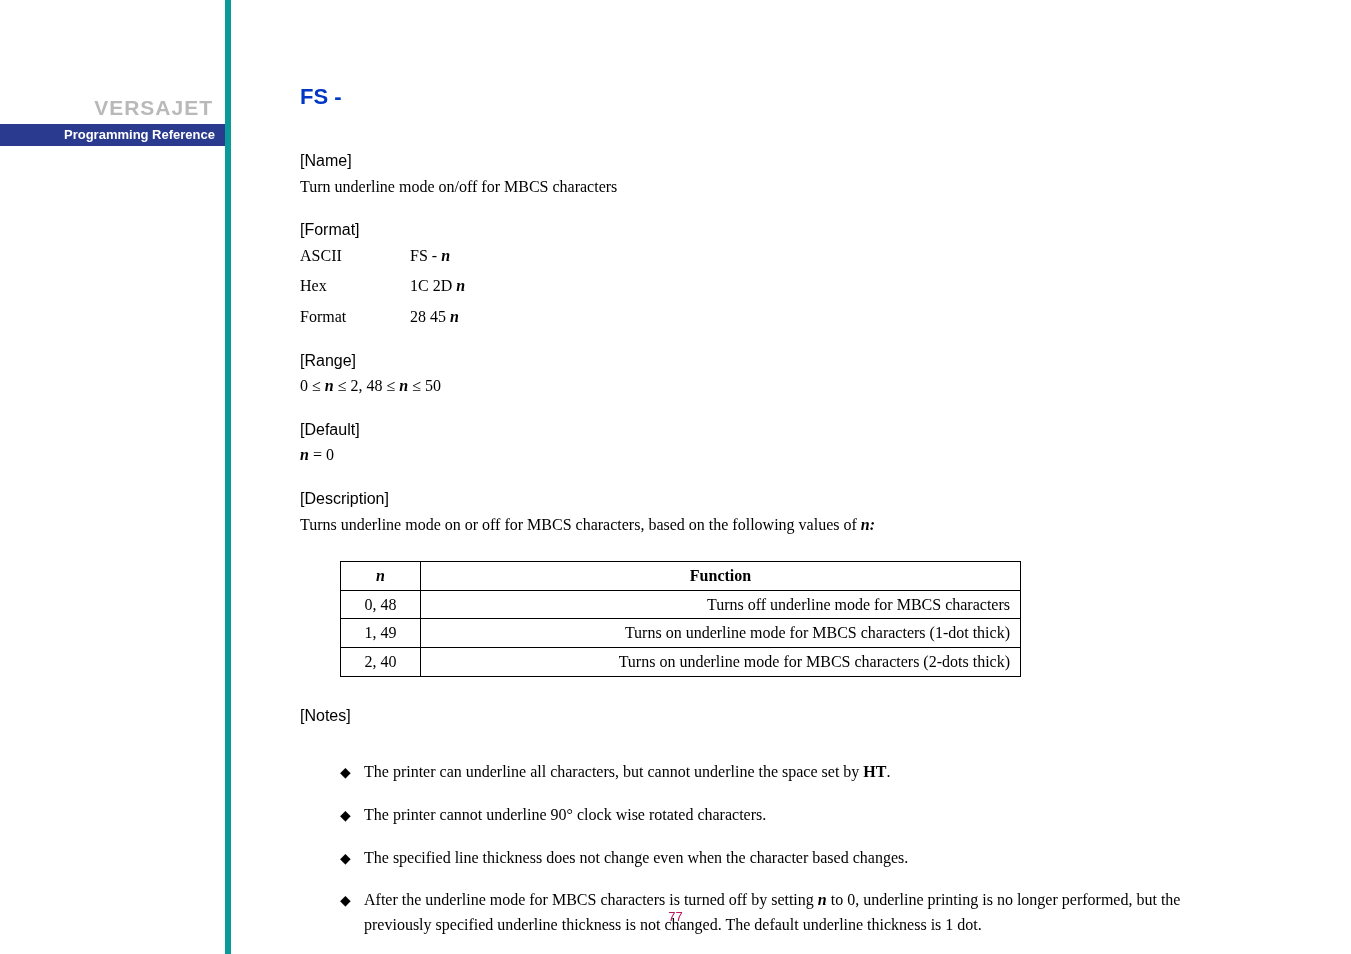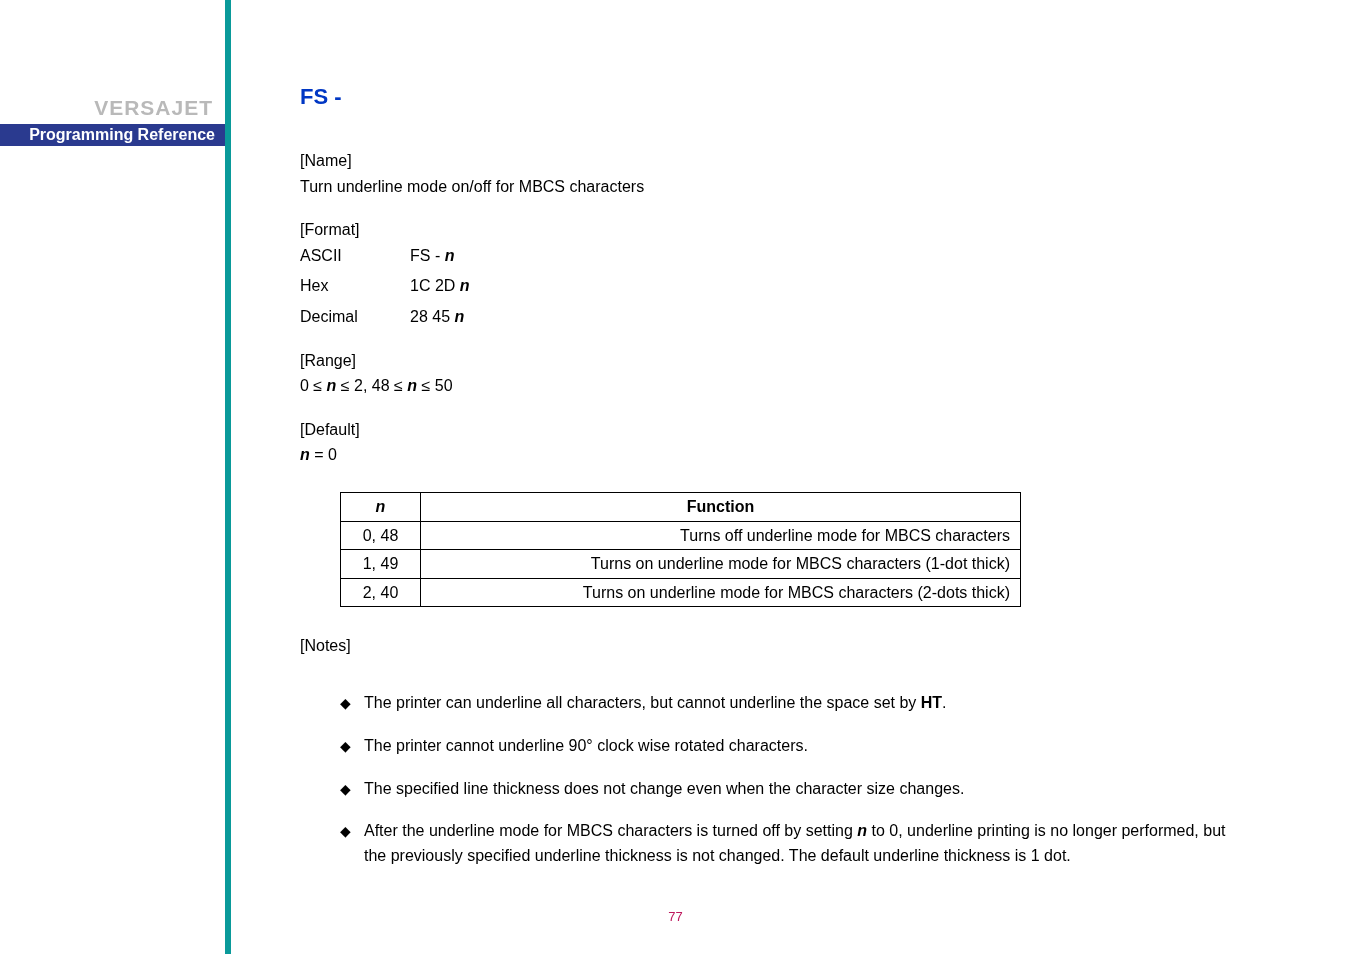--- a/index.html
+++ b/index.html
@@ -38,21 +38,21 @@
     font-family: "Trebuchet MS", Arial, sans-serif;
   }
   .ref-bar {
     position: absolute;
     top: 124px;
     left: 0;
     width: 225px;
     height: 22px;
     background: #2a3a8f;
     color: #fff;
-    font-size: 16px;
+    font-size: 13px;
     font-weight: bold;
     text-align: right;
     padding-right: 10px;
     line-height: 22px;
     font-family: "Trebuchet MS", Arial, sans-serif;
   }
   .teal-line {
     position: absolute;
     left: 225px;
     top: 0;
@@ -67,21 +67,21 @@
     width: 980px;
   }
   .cmd-title {
     color: #0037c4;
     font-weight: bold;
     font-size: 22px;
     margin-bottom: 38px;
   }
   .row { display: flex; margin-bottom: 18px; line-height: 1.6; flex-direction: column; }
   .label-col { width: 180px; flex-shrink: 0; }
-  .val-col { flex: 1; }
+  .val-col { flex: 1; font-family: Liberation Serif, serif; }
   .fmt-grid { display: grid; grid-template-columns: 110px auto; row-gap: 5px; }
   table.func {
     border-collapse: collapse;
     margin-left: 40px;
     margin-top: 6px;
     margin-bottom: 8px;
   }
   table.func th, table.func td {
     border: 1px solid #000;
     padding: 1px 10px;
@@ -126,36 +126,40 @@
   </div>
 
   <div class="row">
     <div class="label-col">[Format]</div>
     <div class="val-col">
       <div class="fmt-grid">
         <div>ASCII</div>
         <div>FS - <span class="bi">n</span></div>
         <div>Hex</div>
         <div>1C 2D <span class="bi">n</span></div>
-        <div>Decimal</div>
+        <div>Format</div>
         <div>28 45 <span class="bi">n</span></div>
       </div>
     </div>
   </div>
 
   <div class="row">
     <div class="label-col">[Range]</div>
     <div class="val-col">0 ≤ <span class="bi">n</span> ≤ 2, 48 ≤ <span class="bi">n</span> ≤ 50</div>
   </div>
 
   <div class="row">
     <div class="label-col">[Default]</div>
     <div class="val-col"><span class="bi">n</span><span> = 0</span></div>
   </div>
 
+  <div class="row">
+    <div class="label-col">[Description]</div>
+    <div class="val-col"><span>Turns underline mode on or off for MBCS characters, based on the following values of </span><span class="bi">n:</span></div>
+  </div>
 
   <div class="row">
     <div class="label-col"></div>
     <div class="val-col">
       <table class="func">
         <tbody>
             <tr>
           <th><span class="bi">n</span></th>
           <th>Function</th>
         </tr>
@@ -188,21 +192,21 @@
         <div class="note-item">
           <div class="diamond">◆</div>
           <div class="note-text"><span>The printer can underline all characters, but cannot underline the space set by </span><b>HT</b><span>.</span></div>
         </div>
         <div class="note-item">
           <div class="diamond">◆</div>
           <div class="note-text">The printer cannot underline 90° clock wise rotated characters.</div>
         </div>
         <div class="note-item">
           <div class="diamond">◆</div>
-          <div class="note-text">The specified line thickness does not change even when the character size changes.</div>
+          <div class="note-text">The specified line thickness does not change even when the character based changes.</div>
         </div>
         <div class="note-item">
           <div class="diamond">◆</div>
           <div class="note-text"><span>After the underline mode for MBCS characters is turned off by setting </span><span class="bi">n</span><span> to 0, underline printing is no longer performed, but the previously specified underline thickness is not changed. The default underline thickness is 1 dot.</span></div>
         </div>
       </div>
     </div>
   </div>
 
 </div>

